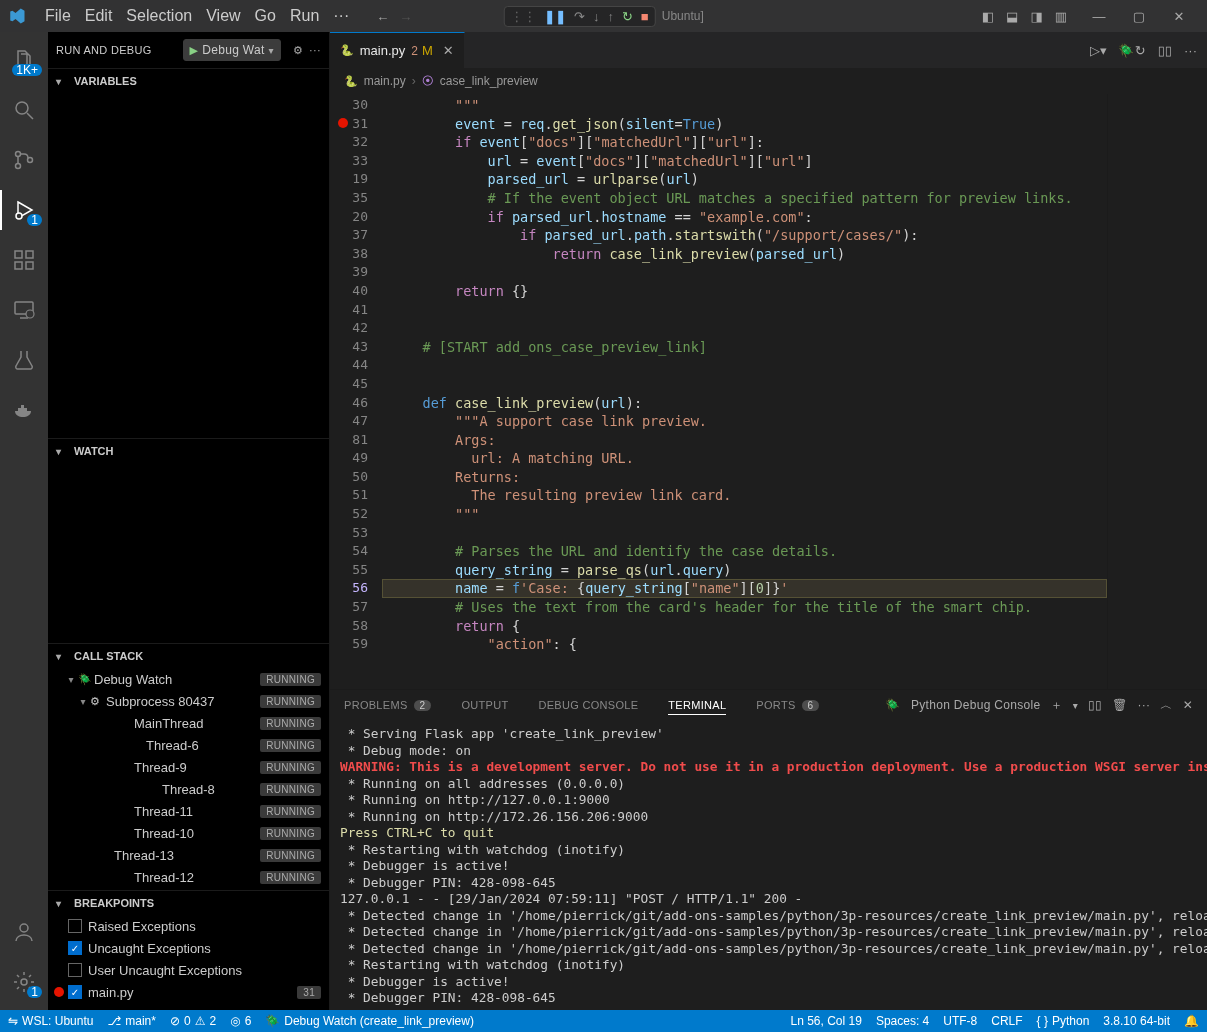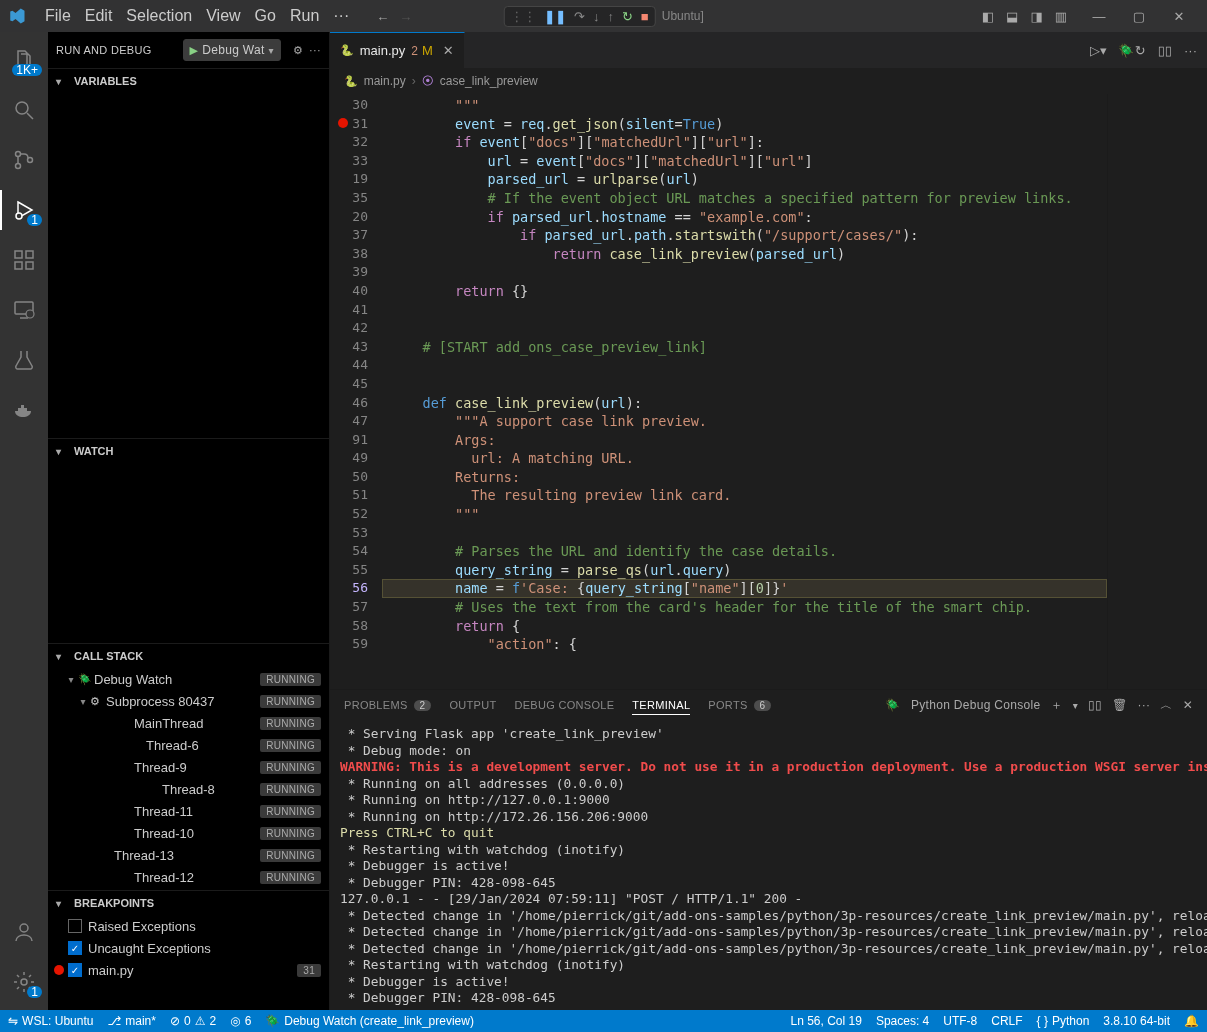--- a/index.html
+++ b/index.html
@@ -51,21 +51,21 @@
   .gutter { width:52px; background:#1e1e1e; color:#858585; text-align:right; font-family:Consolas,monospace; font-size:13px; padding-top:2px; position:relative; }
   .gln { height:18.6px; padding-right:14px; line-height:18.6px; }
   .gln.cur { color:#c4b5fd; }
   .bpdot { position:absolute; left:8px; width:10px; height:10px; border-radius:50%; background:#e51400; }
   .code { flex:1; font-family:Consolas,monospace; font-size:13.5px; line-height:18.6px; white-space:pre; color:#d4d4d4; padding-top:2px; overflow:hidden; position:relative; }
   .code .cl { height:18.6px; padding-left:8px; }
   .code .cl.hl { background:#35322a; outline:1px solid #555135; outline-offset:-1px; }
   .minimap { width:100px; background:#1e1e1e; border-left:1px solid #1b1b1b; position:relative; font-size:2px; line-height:2.5px; color:#555; padding:4px; overflow:hidden; }
   .k { color:#c586c0; } .s { color:#ce9178; } .n { color:#b5cea8; } .fn{ color:#dcdcaa; } .bl{ color:#569cd6;} .c1{ color:#6a9955;} .v{ color:#9cdcfe;}
   .panel { height:321px; display:flex; flex-direction:column; border-top:1px solid #1b1b1b; background:#1e1e1e; }
-  .panel-tabs { height:30px; display:flex; align-items:center; padding:0 14px; gap:18px; color:#888; font-size:11px; letter-spacing:0.3px; }
+  .panel-tabs { height:30px; display:flex; align-items:center; padding:0 14px; gap:30px; color:#888; font-size:11px; letter-spacing:0.3px; }
   .panel-tabs .pt { cursor:pointer; display:flex; align-items:center; gap:6px; }
   .panel-tabs .pt.active { color:#fff; border-bottom:1px solid #fff; padding-bottom:3px; margin-bottom:-3px; }
   .panel-tabs .badge2 { background:#4d4d4d; color:#ccc; border-radius:8px; font-size:10px; padding:0 6px; }
   .panel-tabs .panelspacer { flex:1; }
   .panel-tabs .pr { display:flex; align-items:center; gap:10px; color:#aaa; font-size:12px; }
   .term { flex:1; font-family:Consolas,monospace; font-size:12.8px; line-height:16.5px; padding:6px 10px; white-space:pre; color:#ccc; overflow:hidden; }
   .term .warn { color:#f14c4c; font-weight:bold; }
   .term .yellow { color:#dcdcaa; }
   .statusbar { height:22px; background:#007acc; color:#fff; display:flex; align-items:center; font-size:12px; padding:0 8px; gap:14px; }
   .statusbar .seg { display:flex; align-items:center; gap:4px; }
@@ -294,20 +294,24 @@
         <span>BREAKPOINTS</span>
       </div>
       <div class="section-body" id="bp-body" style="height:92px;">
           <div class="bp-row" style="padding-left: 20px;">
             <span class="cb "></span>
             <span style="flex:1;">Raised Exceptions</span>
           </div>
           <div class="bp-row" style="padding-left: 20px;">
             <span class="cb checked">✓</span>
             <span style="flex:1;">Uncaught Exceptions</span>
+          </div>
+          <div class="bp-row" style="padding-left: 20px;">
+            <span class="cb "></span>
+            <span style="flex:1;">User Uncaught Exceptions</span>
           </div>
           <div class="bp-row" style="padding-left: 20px;">
             <span style="width:10px;height:10px;border-radius:50%;background:#e51400;margin-left:-14px;margin-right:4px;"></span>
             <span class="cb checked">✓</span>
             <span style="flex:1;">main.py</span>
             <span class="status-pill">31</span>
           </div>
         </div>
     </div>
   </div>
@@ -349,21 +353,21 @@
           <div class="gln">38</div>
           <div class="gln">39</div>
           <div class="gln">40</div>
           <div class="gln">41</div>
           <div class="gln">42</div>
           <div class="gln">43</div>
           <div class="gln">44</div>
           <div class="gln">45</div>
           <div class="gln">46</div>
           <div class="gln">47</div>
-          <div class="gln">91</div>
+          <div class="gln">81</div>
           <div class="gln">49</div>
           <div class="gln">50</div>
           <div class="gln">51</div>
           <div class="gln">52</div>
           <div class="gln">53</div>
           <div class="gln">54</div>
           <div class="gln">55</div>
           <div class="gln cur">56</div>
           <div class="gln">57</div>
           <div class="gln">58</div>

